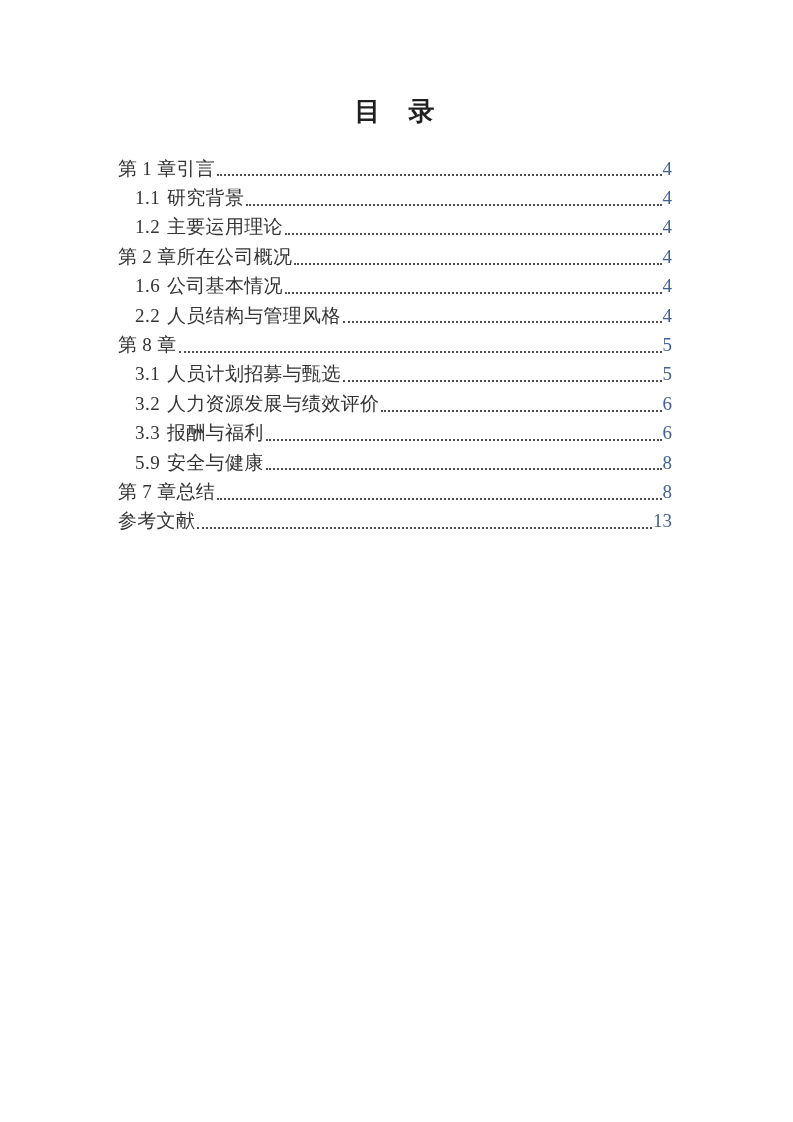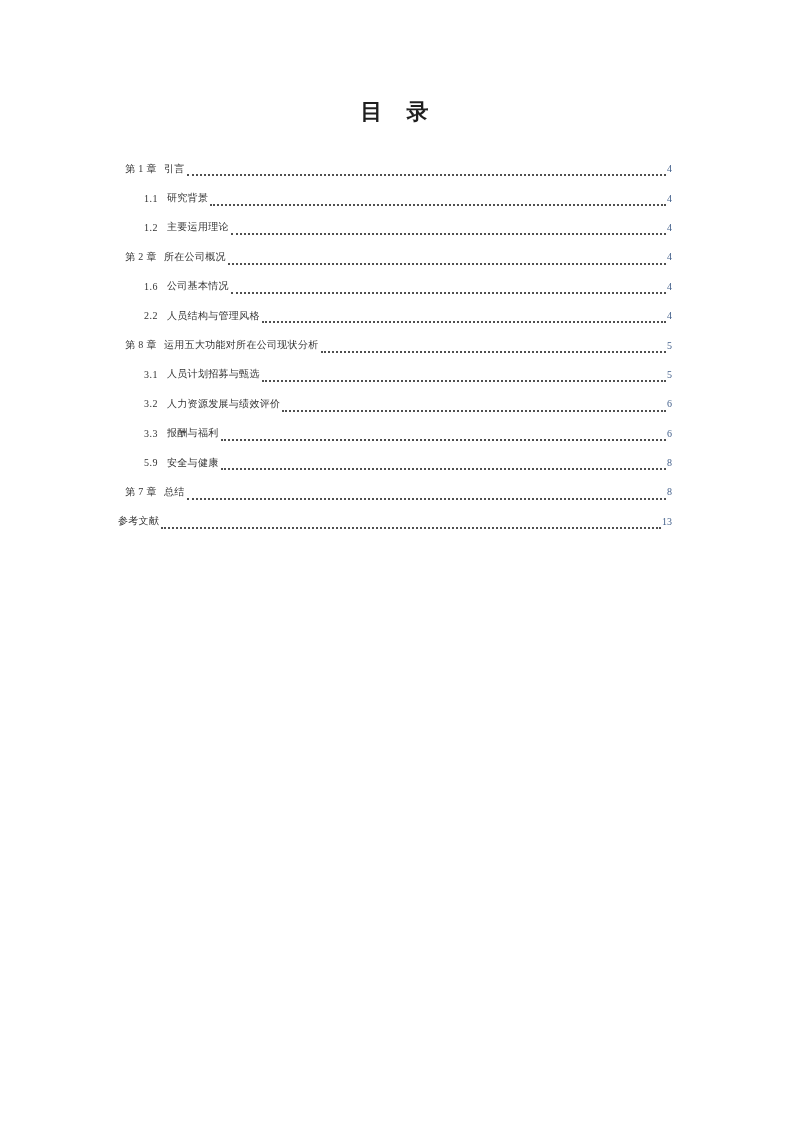--- a/index.html
+++ b/index.html
@@ -21,38 +21,37 @@
   }
   .content {
     position: absolute;
     left: 118px;
     top: 0;
     width: 554px;
   }
   .toc-title {
     margin: 96px 0 0 0;
     text-align: center;
-    font-size: 22px;
+    font-size: 26px;
     line-height: 32px;
     font-weight: bold;
     color: #1f1f1f;
     letter-spacing: 1px;
   }
   .toc-list {
     margin-top: 26px;
   }
   .toc-row {
     display: flex;
     align-items: center;
     height: 29.4px;
-    font-size: 10px;
+    font-size: 19px;
     color: #333333;
     letter-spacing: 0.3px;
     white-space: nowrap;
-    text-align: center;
   }
   .toc-row.sub {
     padding-left: 17px;
   }
   .toc-row .num {
     flex: 0 0 auto;
     white-space: pre;
   }
   .toc-row.chapter .num {
     min-width: 46px;
@@ -119,21 +118,20 @@
     <span class="page-num">4</span>
   </div>
         <div class="toc-row sub">
     <span class="num">2.2</span>
     <span class="label">人员结构与管理风格</span>
     <span class="leader"></span>
     <span class="page-num">4</span>
   </div>
         <div class="toc-row chapter">
     <span class="num">第 8 章</span>
-    <span class="label">运用五大功能对所在公司现状分析</span>
     <span class="leader"></span>
     <span class="page-num">5</span>
   </div>
         <div class="toc-row sub">
     <span class="num">3.1</span>
     <span class="label">人员计划招募与甄选</span>
     <span class="leader"></span>
     <span class="page-num">5</span>
   </div>
         <div class="toc-row sub">

